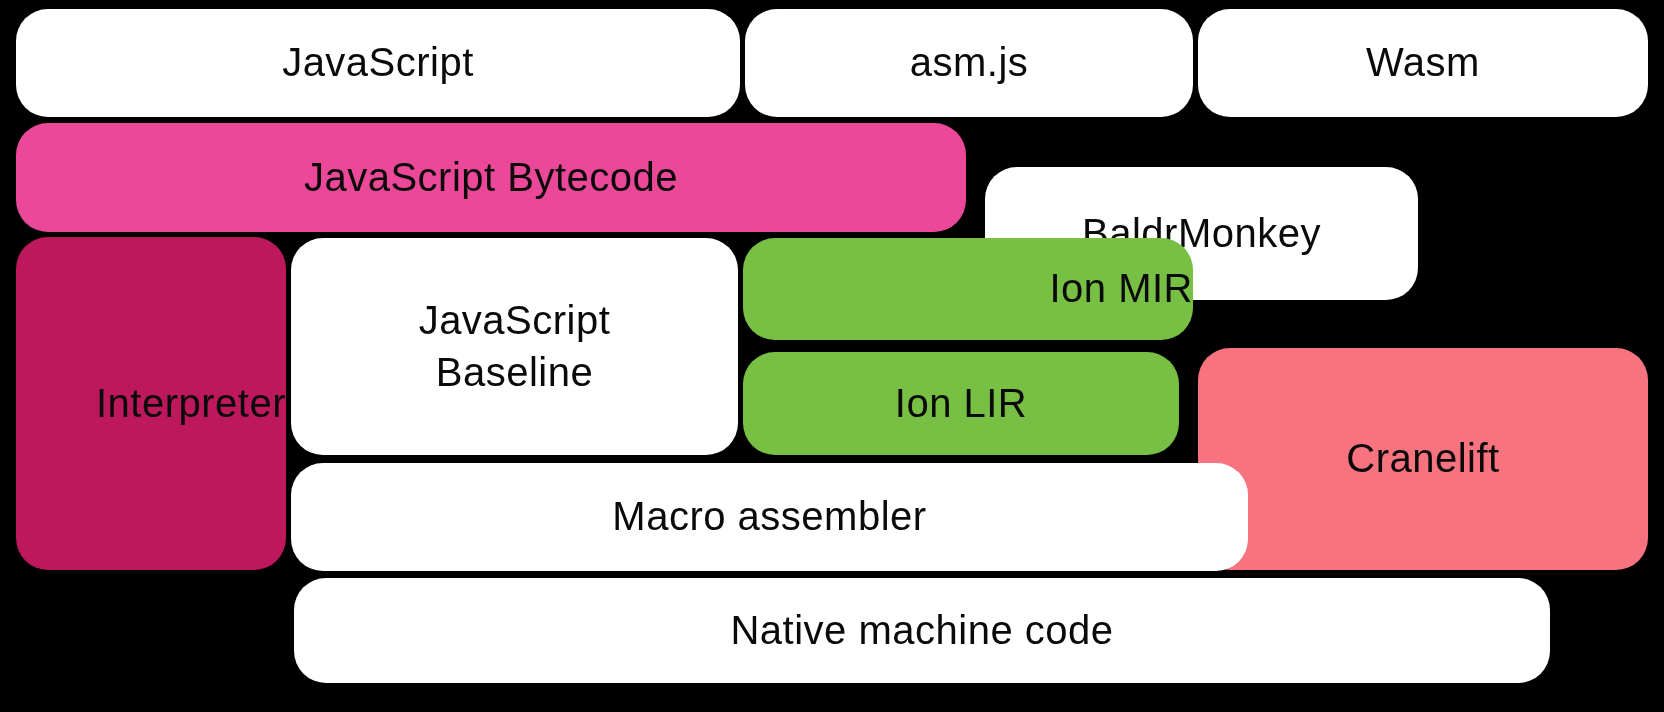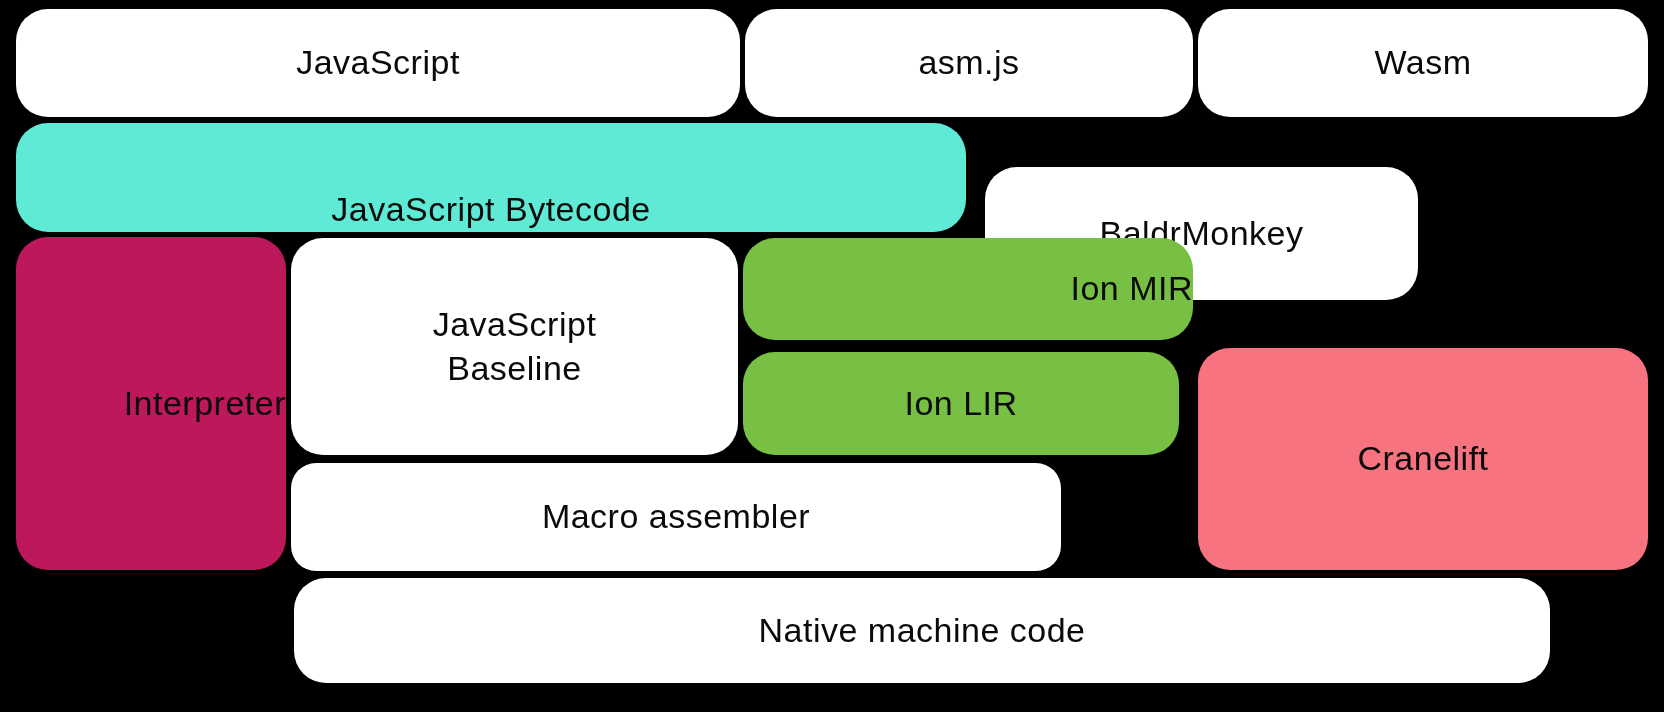--- a/index.html
+++ b/index.html
@@ -18,58 +18,58 @@
   .box {
     position: absolute;
     border-radius: 32px;
     display: flex;
     align-items: center;
     justify-content: center;
     box-sizing: border-box;
   }
   .label {
     color: #0a0a0a;
-    font-size: 34px;
+    font-size: 40px;
     line-height: 1.28;
     text-align: center;
     white-space: pre-line;
     letter-spacing: 0.5px;
   }
   
   .b-javascript   { left: 16px;   top: 9px;   width: 724px;  height: 108px; }
   .b-asmjs        { left: 745px;  top: 9px;   width: 448px;  height: 108px; }
   .b-wasm         { left: 1198px; top: 9px;   width: 450px;  height: 108px; }
   .b-bytecode     { left: 16px;   top: 123px; width: 950px;  height: 109px; }
   .b-baldrmonkey  { left: 985px;  top: 123px; width: 433px;  height: 133px; margin-top: 44px; }
   .b-interpreter  { left: 16px;   top: 237px; width: 270px;  height: 333px; }
   .b-baseline     { left: 291px;  top: 238px; width: 447px;  height: 217px; }
   .b-ion-mir      { left: 743px;  top: 238px; width: 450px;  height: 102px; }
   .b-ion-lir      { left: 743px;  top: 352px; width: 436px;  height: 103px; }
   .b-cranelift    { left: 1198px; top: 348px; width: 450px;  height: 222px; }
-  .b-macro        { left: 291px;  top: 463px; width: 770px;  height: 108px; border-radius: 25px; }
+  .b-macro        { left: 291px;  top: 463px; width: 957px;  height: 108px; }
   .b-native       { left: 294px;  top: 578px; width: 1256px; height: 105px; }
 </style>
 </head>
 <body>
 
 <div class="stage" style="background-color: rgb(0, 0, 0);">
 
   <div class="box b-javascript" style="background-color: rgb(255, 255, 255);">
     <span class="label" style="color: rgb(10, 10, 10);">JavaScript</span>
   </div>
 
   <div class="box b-wasm" style="background-color: rgb(255, 255, 255);">
     <span class="label" style="color: rgb(10, 10, 10);">Wasm</span>
   </div>
 
   <div class="box b-asmjs" style="background-color: rgb(255, 255, 255);">
     <span class="label" style="color: rgb(10, 10, 10);">asm.js</span>
   </div>
 
-  <div class="box b-bytecode" style="background-color: #5eead4; align-items: flex-end;">
+  <div class="box b-bytecode" style="background-color: #ec4899;">
     <span class="label" style="color: rgb(10, 10, 10);">JavaScript Bytecode</span>
   </div>
 
   <div class="box b-baldrmonkey" style="background-color: rgb(255, 255, 255);">
     <span class="label" style="color: rgb(10, 10, 10);">BaldrMonkey</span>
   </div>
 
   <div class="box b-interpreter" style="background-color: #be185d; justify-content: flex-end;">
     <span class="label" style="color: rgb(10, 10, 10);">Interpreter</span>
   </div>

